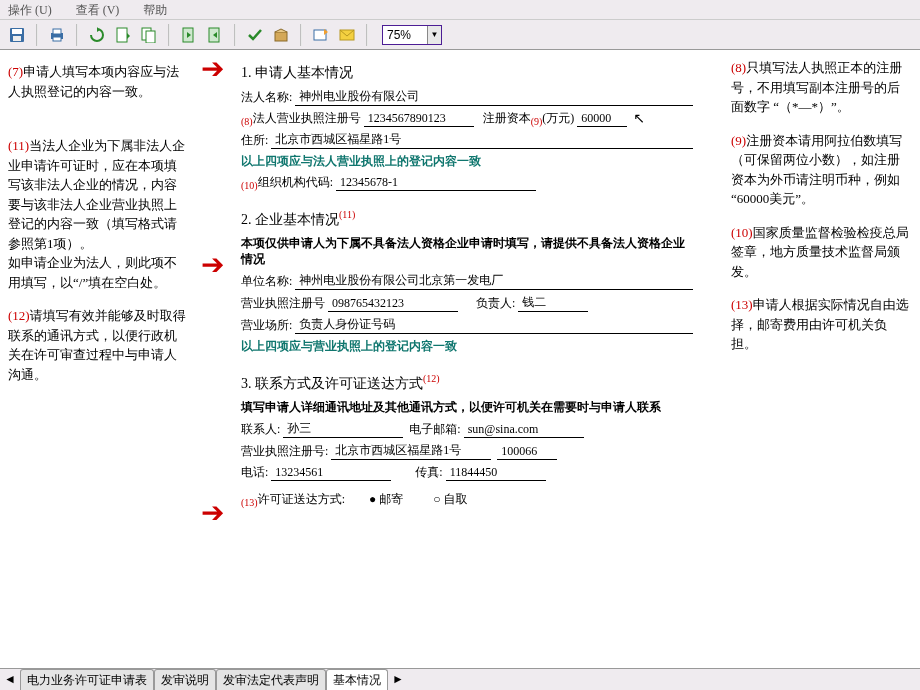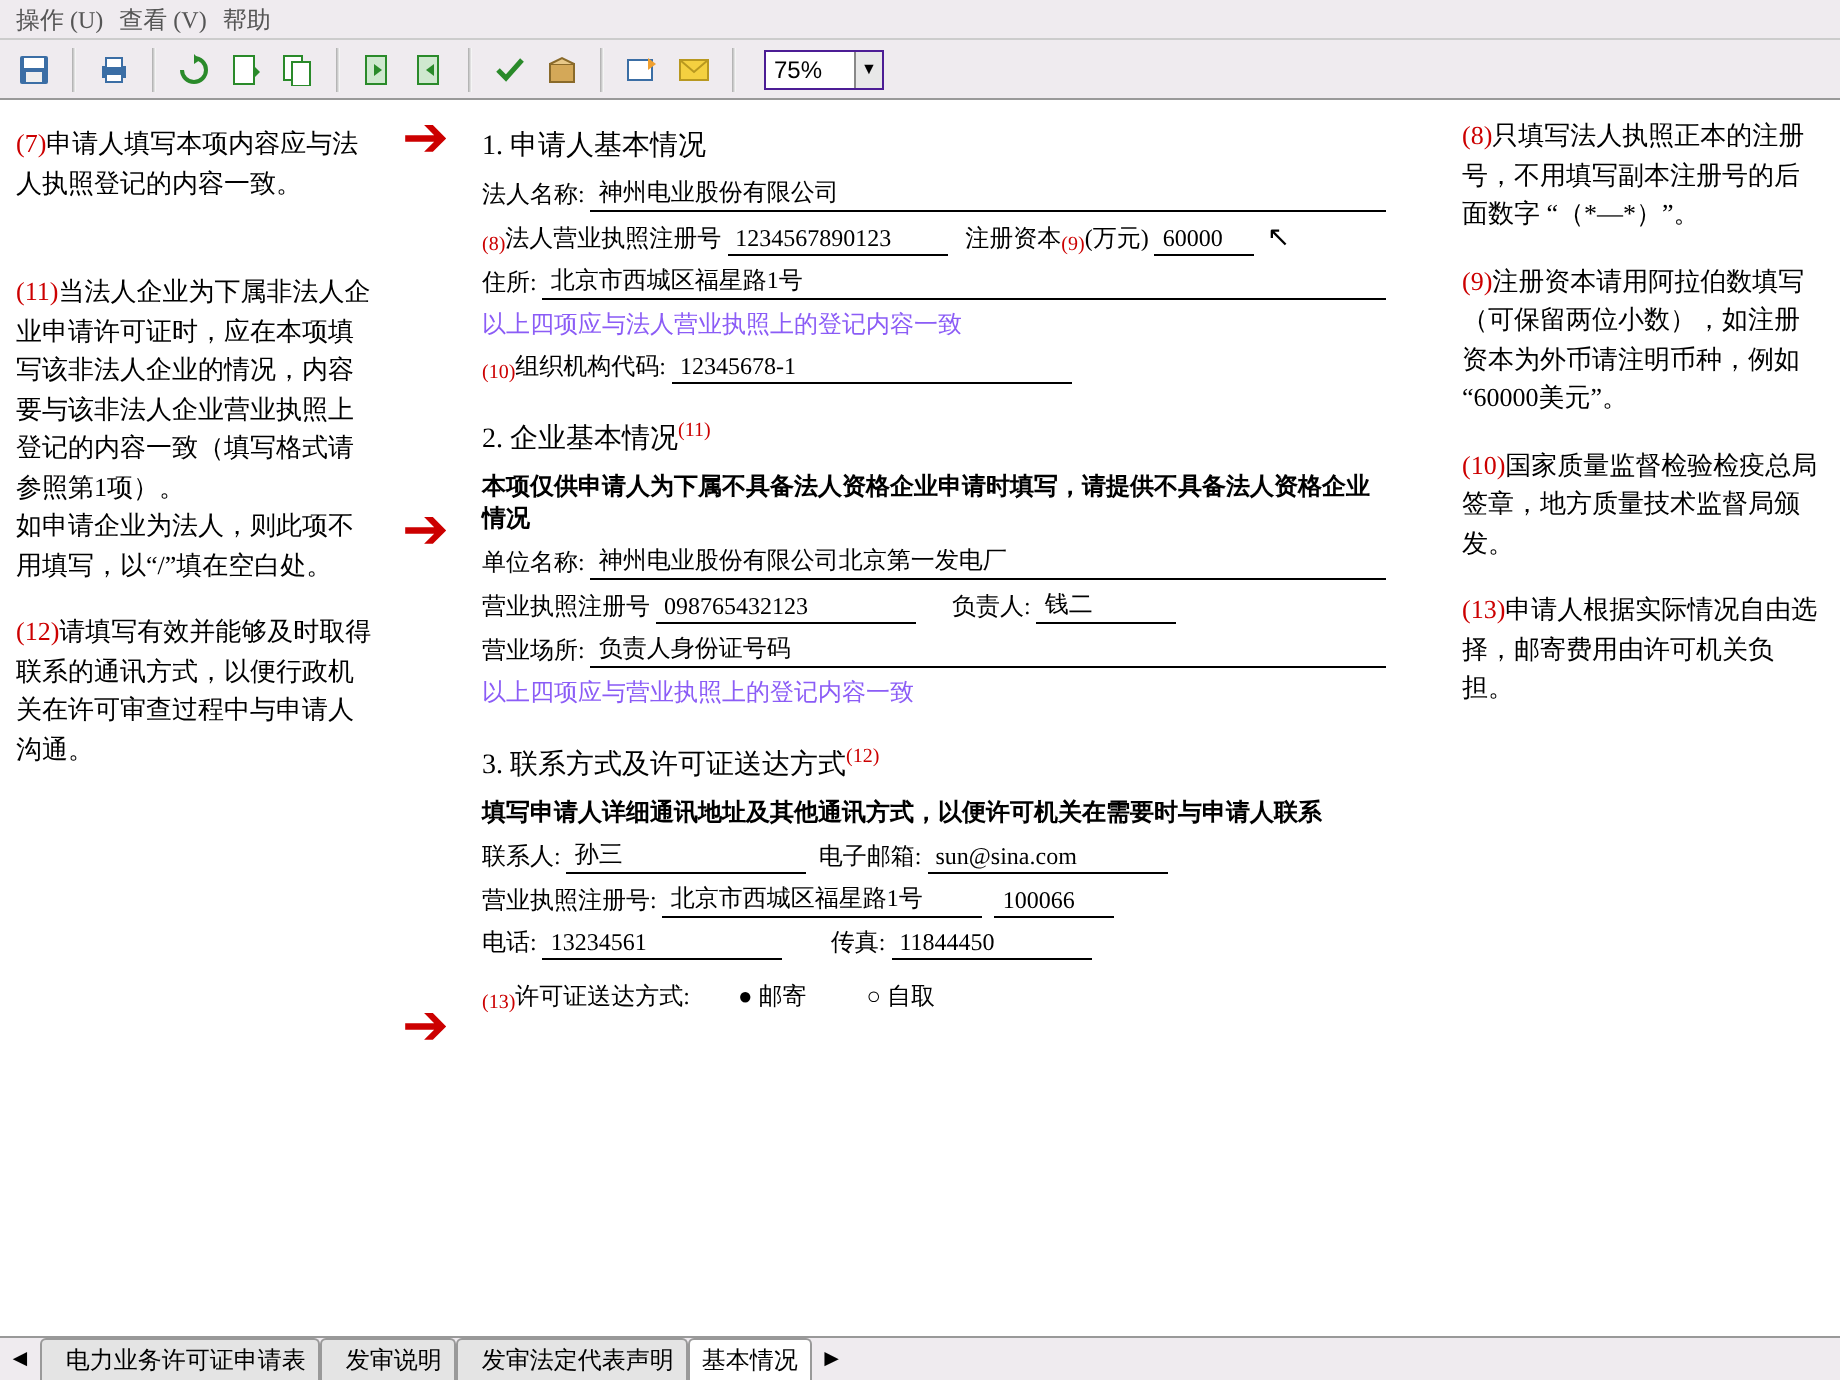--- a/index.html
+++ b/index.html
@@ -1,43 +1,43 @@
 <!DOCTYPE html>
 <html><head>
 <meta charset="utf-8">
 <style>
 * { box-sizing: border-box; margin: 0; padding: 0; }
 body { font-family: "SimSun", "宋体", serif; font-size: 12px; background: #fff; width: 920px; height: 690px; overflow: hidden; }
-.menubar { background: #efebef; border-bottom: 1px solid #ccc; height: 20px; padding: 2px 8px; display: flex; gap: 8px; color: #555; }
+.menubar { background: #efebef; border-bottom: 1px solid #ccc; height: 20px; padding: 2px 8px; display: flex; gap: 24px; color: #555; }
 .menubar span { cursor: default; }
 .toolbar { background: #efebef; border-bottom: 1px solid #999; height: 30px; padding: 2px 6px; display: flex; align-items: center; gap: 4px; }
 .toolbar .sep { width: 2px; height: 22px; background: linear-gradient(to right, #aaa, #fff); margin: 0 4px; }
 .tbtn { width: 22px; height: 22px; border: 1px solid transparent; display: inline-flex; align-items: center; justify-content: center; cursor: pointer; border-radius: 2px; }
 .zoom { display: inline-flex; align-items: center; border: 1px solid #4c1d95; background: #fff; height: 20px; margin-left: 6px; }
 .zoom input { border: none; width: 44px; padding: 0 4px; font-size: 12px; outline: none; }
 .zoom .arrow { width: 14px; height: 18px; background: #e8e8e8; border-left: 1px solid #888; display: flex; align-items: center; justify-content: center; font-size: 8px; }
 .workspace { display: flex; height: 618px; background: #a19fa1; }
 .leftpane { width: 197px; background: #fff; padding: 8px; font-size: 13px; line-height: 1.5; color: #000; overflow: hidden; }
 .rightpane { width: 197px; background: #fff; padding: 8px; font-size: 13px; line-height: 1.5; color: #000; overflow: hidden; }
 .note { margin-bottom: 14px; }
 .note .num { color: #c00; }
 .docwrap { flex: 1; background: #a19fa1; display: flex; justify-content: center; padding: 0; overflow: hidden; position: relative; }
 .page { background: #fff; width: 526px; height: 620px; box-shadow: 0 0 6px rgba(0,0,0,0.4); padding: 10px 30px 10px 44px; font-size: 12px; position: relative; }
 .arrow-red { position: absolute; color: #c00; font-size: 28px; left: 4px; }
 .section-h { font-size: 14px; margin: 4px 0 6px; }
 .row { display: flex; align-items: flex-end; margin: 4px 0; font-size: 12px; }
 .lbl { white-space: nowrap; }
 .ul { border-bottom: 1px solid #000; padding: 0 4px; min-height: 16px; display: inline-block; }
-.red-tip { color: #8b5cf6; font-size: 12px; margin: 0 0; font-weight: normal; }
+.red-tip { color: #0f766e; font-size: 12px; margin: 0 0; font-weight: bold; }
 .sup { color: #c00; font-size: 10px; vertical-align: super; }
 .para { font-size: 12px; line-height: 1.4; margin: 4px 0; }
 .radio { font-size: 12px; }
 .bottom-tabs { position: absolute; bottom: 0; left: 0; right: 0; height: 22px; background: #efebef; border-top: 1px solid #999; display: flex; align-items: center; padding: 0 4px; font-size: 12px; }
 .tab { padding: 2px 6px; border: 1px solid #999; border-bottom: none; background: #fff; margin-right: 0; border-radius: 3px 3px 0 0; }
-.tab.inactive { background: #e4e4e4; padding-left: 12px; }
+.tab.inactive { background: #e4e4e4; }
 .cursor { position: absolute; font-size: 14px; color: #000; }
 svg { display: block; }
 </style>
 </head>
 <body>
 
 <div class="menubar">
   <span>操作 (U)</span>
   <span>查看 (V)</span>
   <span>帮助</span>

